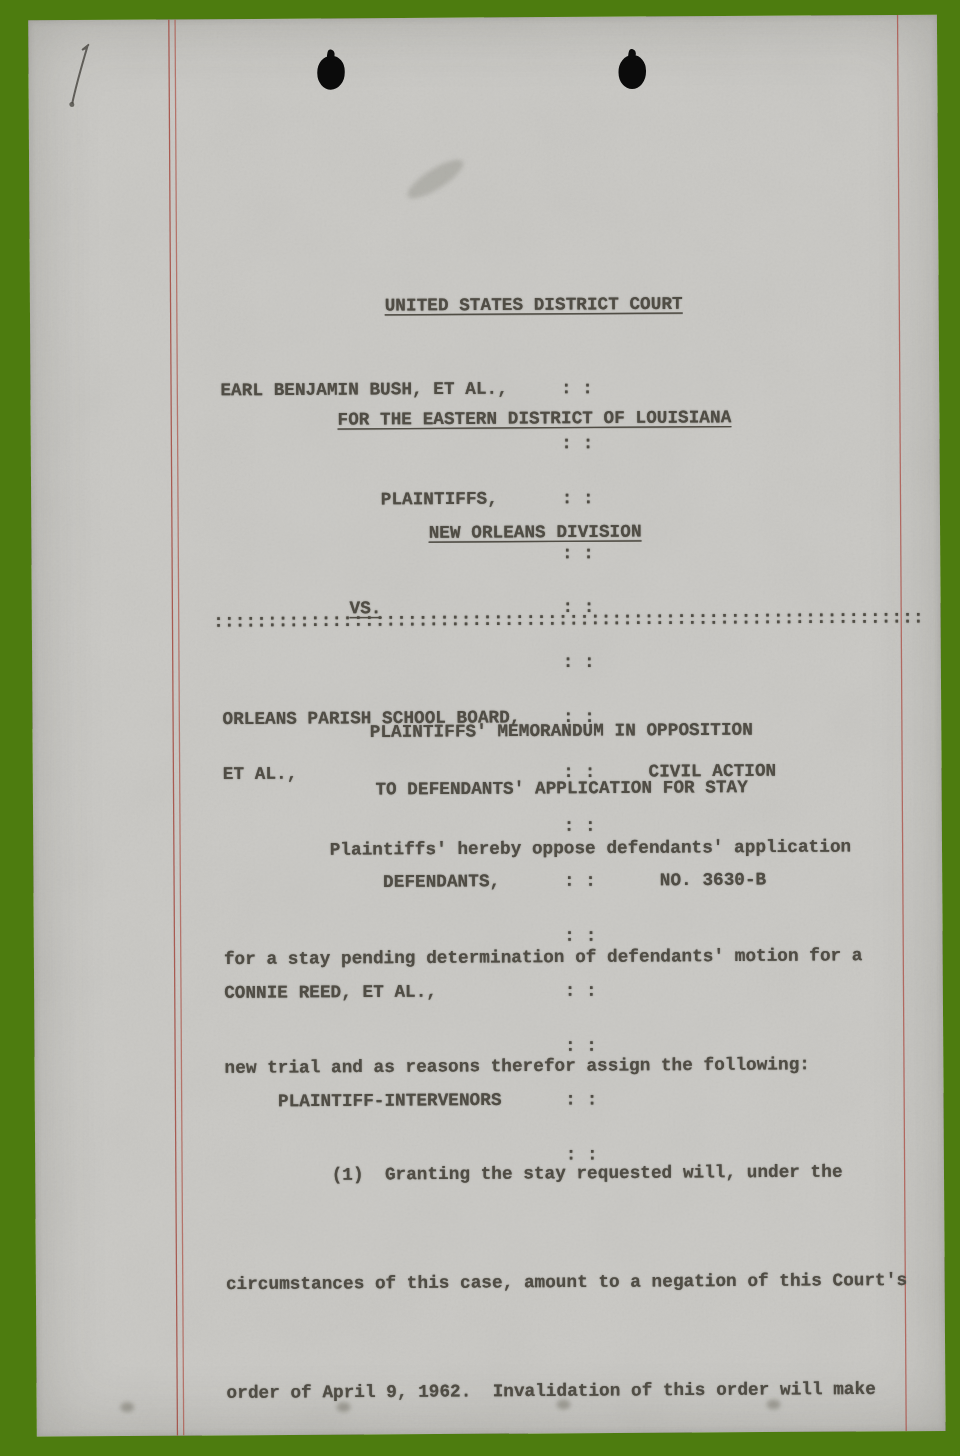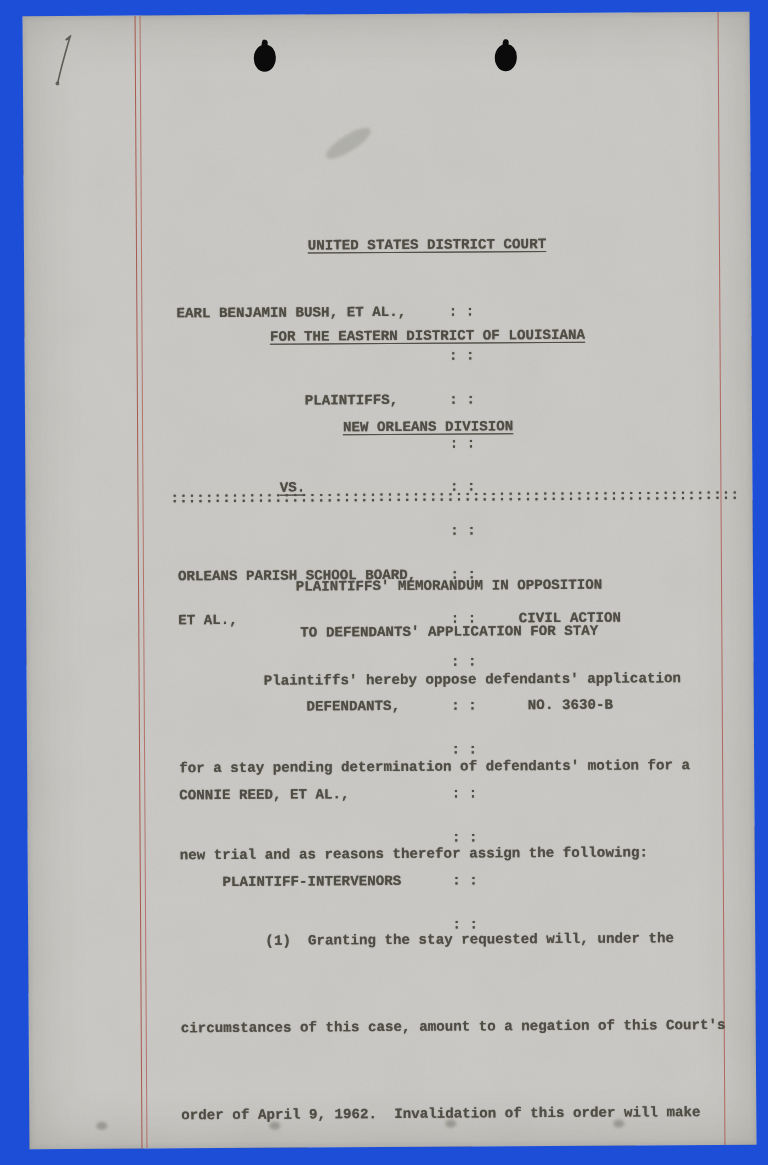--- a/index.html
+++ b/index.html
@@ -1,16 +1,16 @@
 <!DOCTYPE html>
 <html><head>
 <meta charset="utf-8">
 <style>
   html,body{margin:0;padding:0;background:#060606;}
-  .stage{position:relative;width:768px;height:1165px;background:#1d4ed8;overflow:hidden;
+  .stage{position:relative;width:768px;height:1165px;background:#4d7c0f;overflow:hidden;
          font-family:"Liberation Mono","DejaVu Sans Mono",monospace;}
   .paper{position:absolute;left:26px;top:14px;width:727px;height:1133px;background:#c9c8c4;
          transform:rotate(-0.35deg);transform-origin:50% 50%;overflow:hidden;
          box-shadow:inset 0 0 55px rgba(60,58,52,.22), inset 0 0 6px rgba(60,58,52,.18);}
   .grain{position:absolute;left:0;top:0;width:100%;height:100%;opacity:.5;pointer-events:none;}
   .redline{position:absolute;top:0;bottom:0;width:1.4px;}
   .rl1{left:112px;background:rgba(160,62,52,.8);}
   .rl2{left:117px;background:rgba(170,70,58,.65);}
   .rl3{left:695px;background:rgba(170,66,55,.7);}
   .hole{position:absolute;width:22px;height:27px;background:#0b0b0b;border-radius:50% 46% 52% 50%;}

